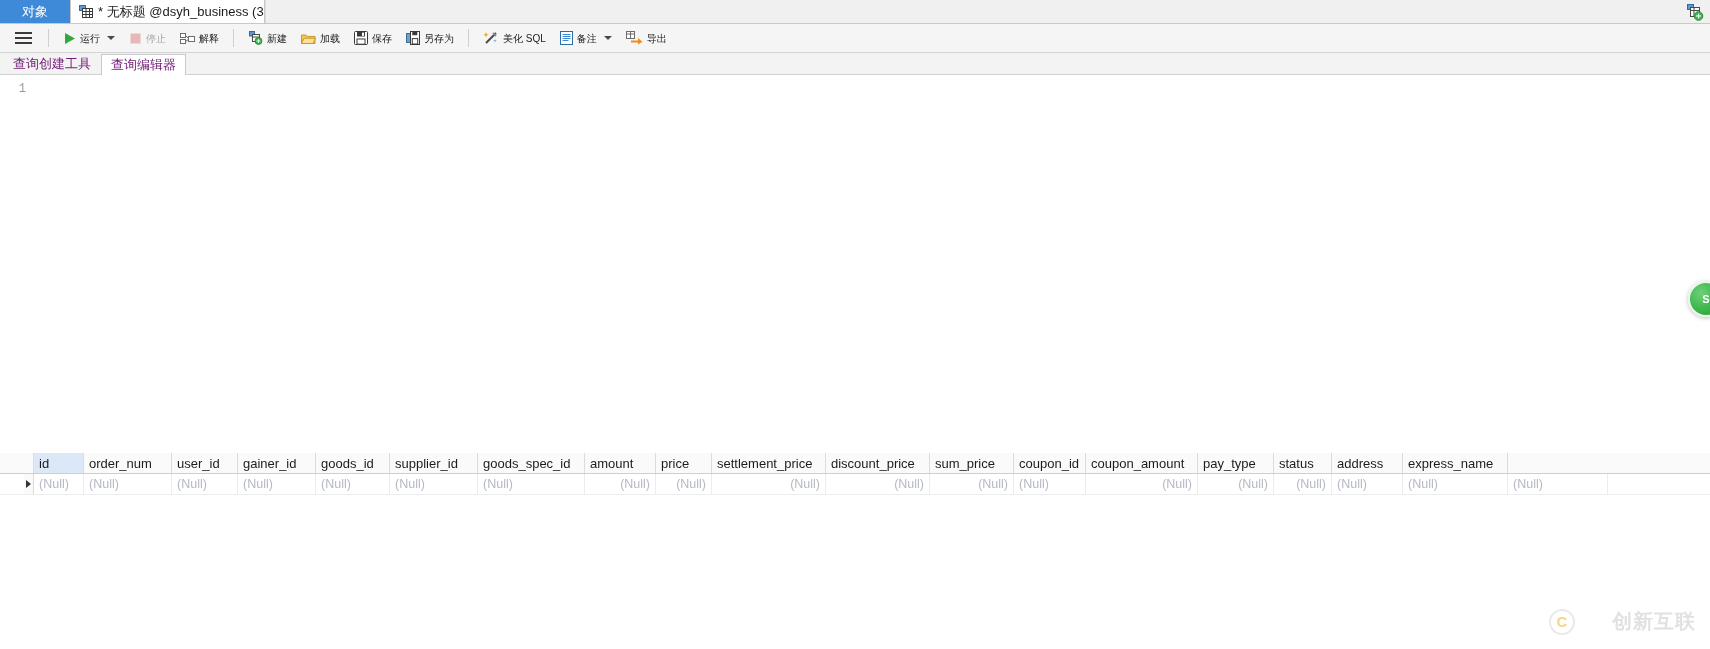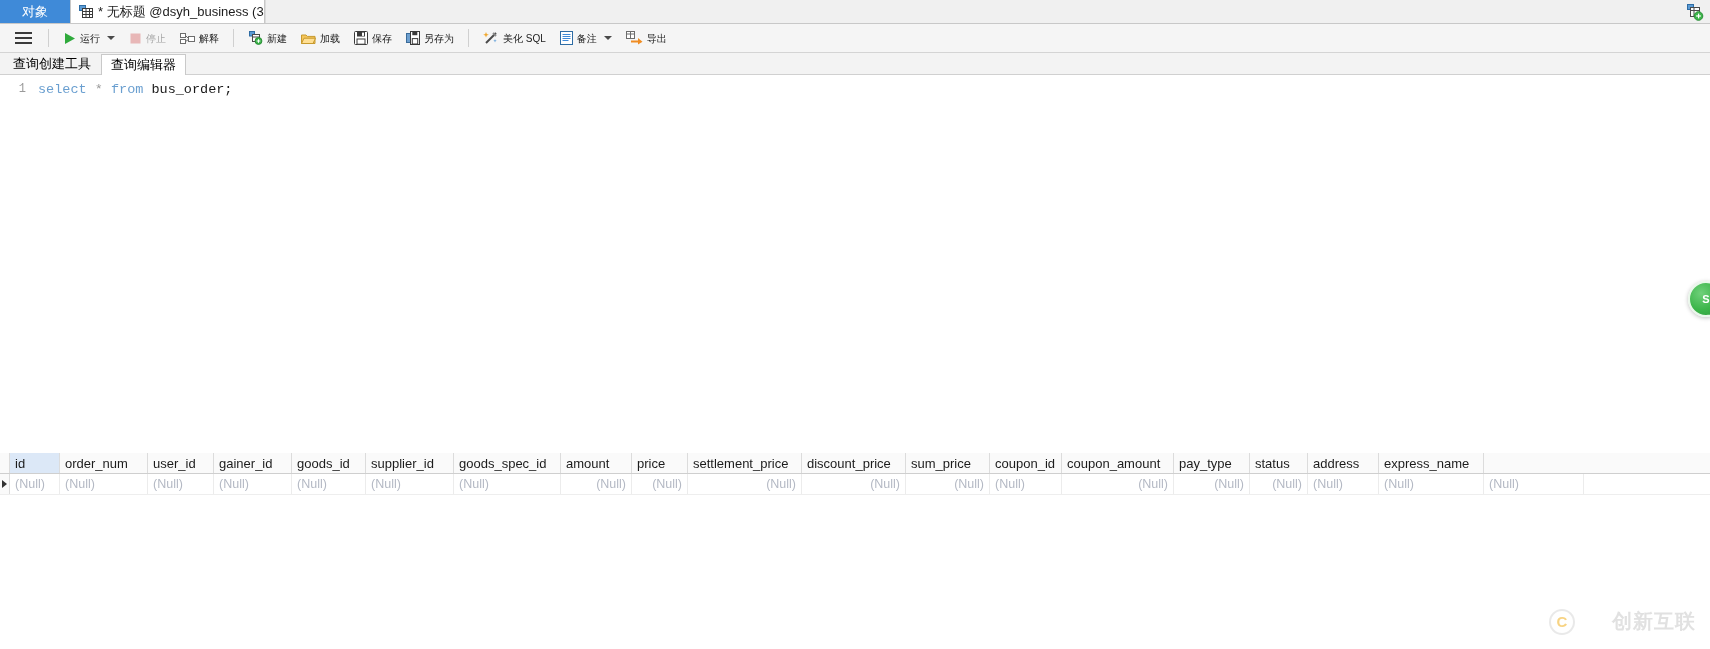--- a/index.html
+++ b/index.html
@@ -90,21 +90,21 @@
     background: #f3f3f3;
     border-bottom: 1px solid #d0d0d0;
     display: flex; align-items: flex-end;
     padding-left: 3px;
   }
   .subtab {
     height: 21px;
     padding: 0 9px;
     display: flex; align-items: center;
     font-size: 13px;
-    color: #000000;
+    color: #701a75;
     border: 1px solid transparent;
     border-bottom: none;
     cursor: default;
   }
   .subtab.active {
     background: #ffffff;
     border-color: #c9c9c9;
     position: relative;
     top: 1px;
   }
@@ -161,21 +161,21 @@
     cursor: default;
   }
   .restab.active {
     background: #ffffff;
     border-color: #c9c9c9;
     position: relative; top: 1px;
   }
 
   
   .grid { position: relative; background: #ffffff; }
-  .grid-row { display: flex; height: 21px; align-items: stretch; }
+  .grid-row { display: flex; height: 21px; align-items: stretch; padding-left: 24px; }
   .hdr-row {
     background: #fafafa;
     border-bottom: 1px solid #cfcfcf;
   }
   .hdr-cell {
     display: flex; align-items: center;
     padding: 0 5px;
     font-size: 13px;
     color: #1c1c1c;
     border-right: 1px solid #dcdcdc;
@@ -421,21 +421,20 @@
     </div>
     <div class="subtab active">
       <span>查询编辑器</span>
     </div>
   </div>
 
   <div class="editor">
     <div class="gutter">
       <div class="lnum">1</div>
     </div>
-    <div class="codearea"><span class="kw">select</span><span> </span><span class="op">*</span><span> </span><span class="kw">from</span><span> </span><span class="idt">bus_order;</span></div>
   </div>
 
 
   <div class="grid">
     <div class="grid-row hdr-row" id="grid-header">
         <div class="rowmark"></div>
         <div class="hdr-cell sel" style="width: 50px; min-width: 50px;">id</div>
         <div class="hdr-cell" style="width: 88px; min-width: 88px;">order_num</div>
         <div class="hdr-cell" style="width: 66px; min-width: 66px;">user_id</div>
         <div class="hdr-cell" style="width: 78px; min-width: 78px;">gainer_id</div>

